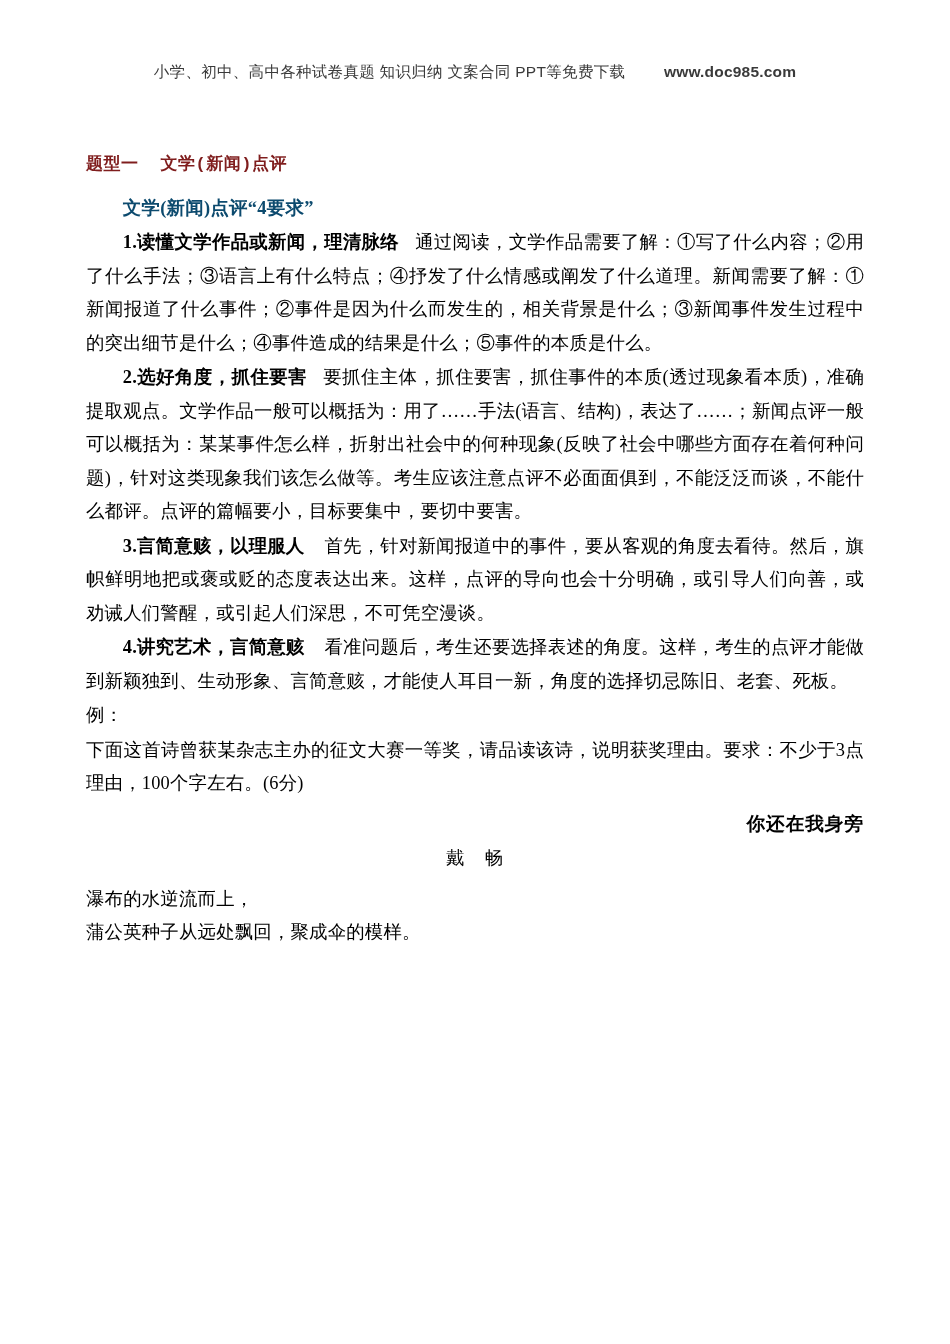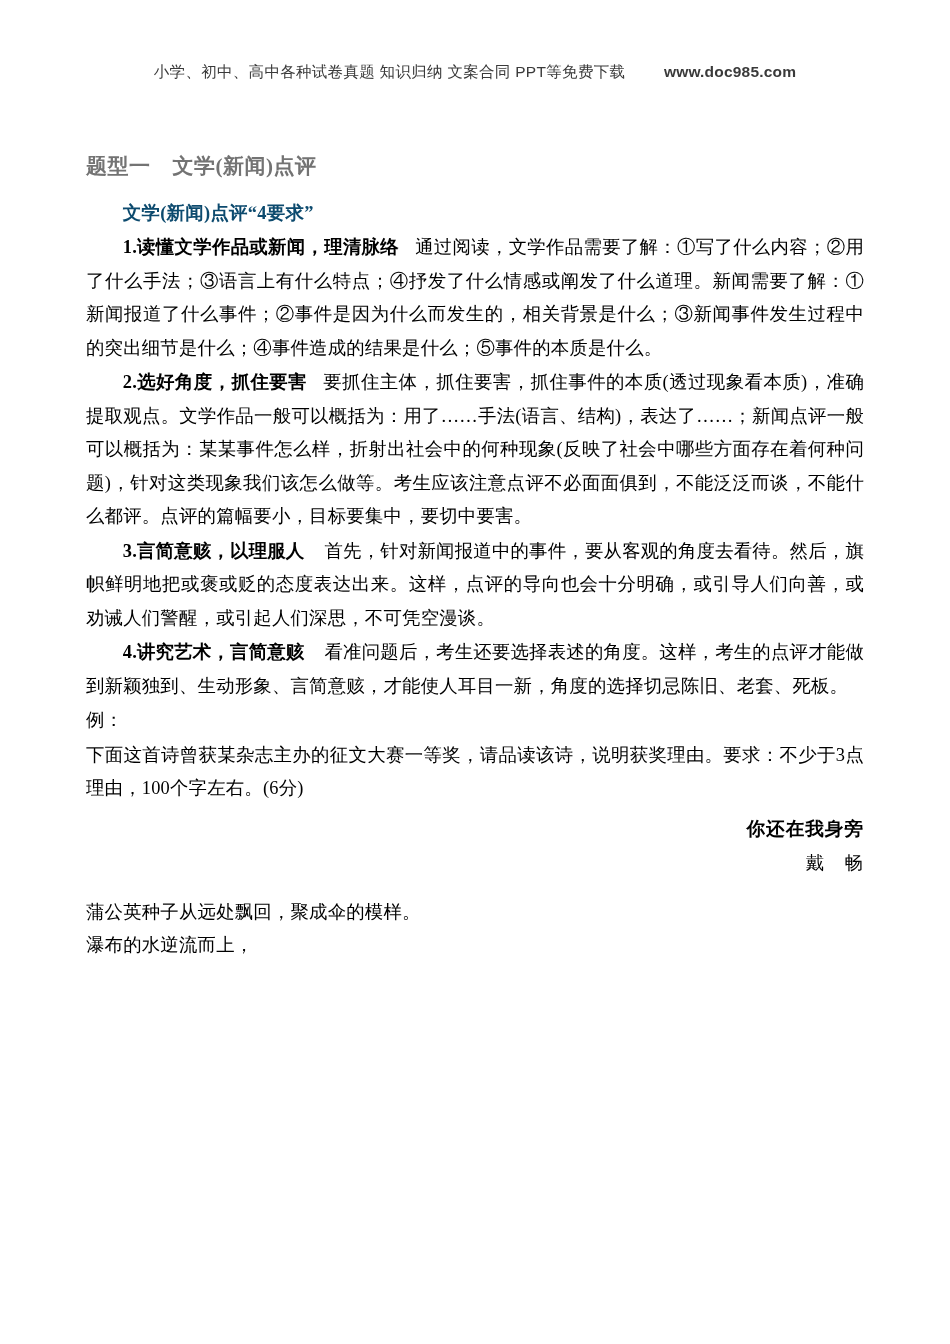--- a/index.html
+++ b/index.html
@@ -38,26 +38,26 @@
     font-weight: bold;
     letter-spacing: 0.2px;
   }
   .content {
     position: absolute;
     top: 152px;
     left: 86px;
     width: 778px;
   }
   h1.section-title {
-    font-size: 21px;
+    font-size: 17px;
     font-weight: bold;
-    color: #737373;
+    color: #7f1d1d;
     margin: 0 0 16px 0;
     letter-spacing: 0.5px;
-    font-family: Liberation Serif, serif;
+    font-family: Liberation Mono, monospace;
   }
   h1.section-title .gap {
     display: inline-block;
     width: 22px;
   }
   p.para {
     font-size: 18.4px;
     line-height: 33.5px;
     margin: 0 0 1px 0;
     text-align: justify;
@@ -82,24 +82,24 @@
   }
   .poem-title {
     text-align: right;
     font-weight: bold;
     font-size: 18.6px;
     line-height: 34px;
     margin: 6px 0 0 0;
     letter-spacing: 1px;
   }
   .poem-author {
-    text-align: right;
+    text-align: center;
     font-size: 18.4px;
     line-height: 34px;
-    margin: 0 0 16px 0;
+    margin: 0 0 8px 0;
     letter-spacing: 1px;
   }
   .poem-line {
     font-size: 18.4px;
     line-height: 33.5px;
     margin: 0;
     text-indent: 0;
     letter-spacing: 0.2px;
   }
 </style>
@@ -139,17 +139,17 @@
     </p>
 
     <p class="para no-indent">例：</p>
 
     <p class="para no-indent">下面这首诗曾获某杂志主办的征文大赛一等奖，请品读该诗，说明获奖理由。要求：不少于3点理由，100个字左右。(6分)</p>
 
     <p class="poem-title">你还在我身旁</p>
 
     <p class="poem-author">戴　畅</p>
 
+    <p class="poem-line">瀑布的水逆流而上，</p>
     <p class="poem-line">蒲公英种子从远处飘回，聚成伞的模样。</p>
-    <p class="poem-line">瀑布的水逆流而上，</p>
 
   </div>
 </div>
 
 </body></html>

